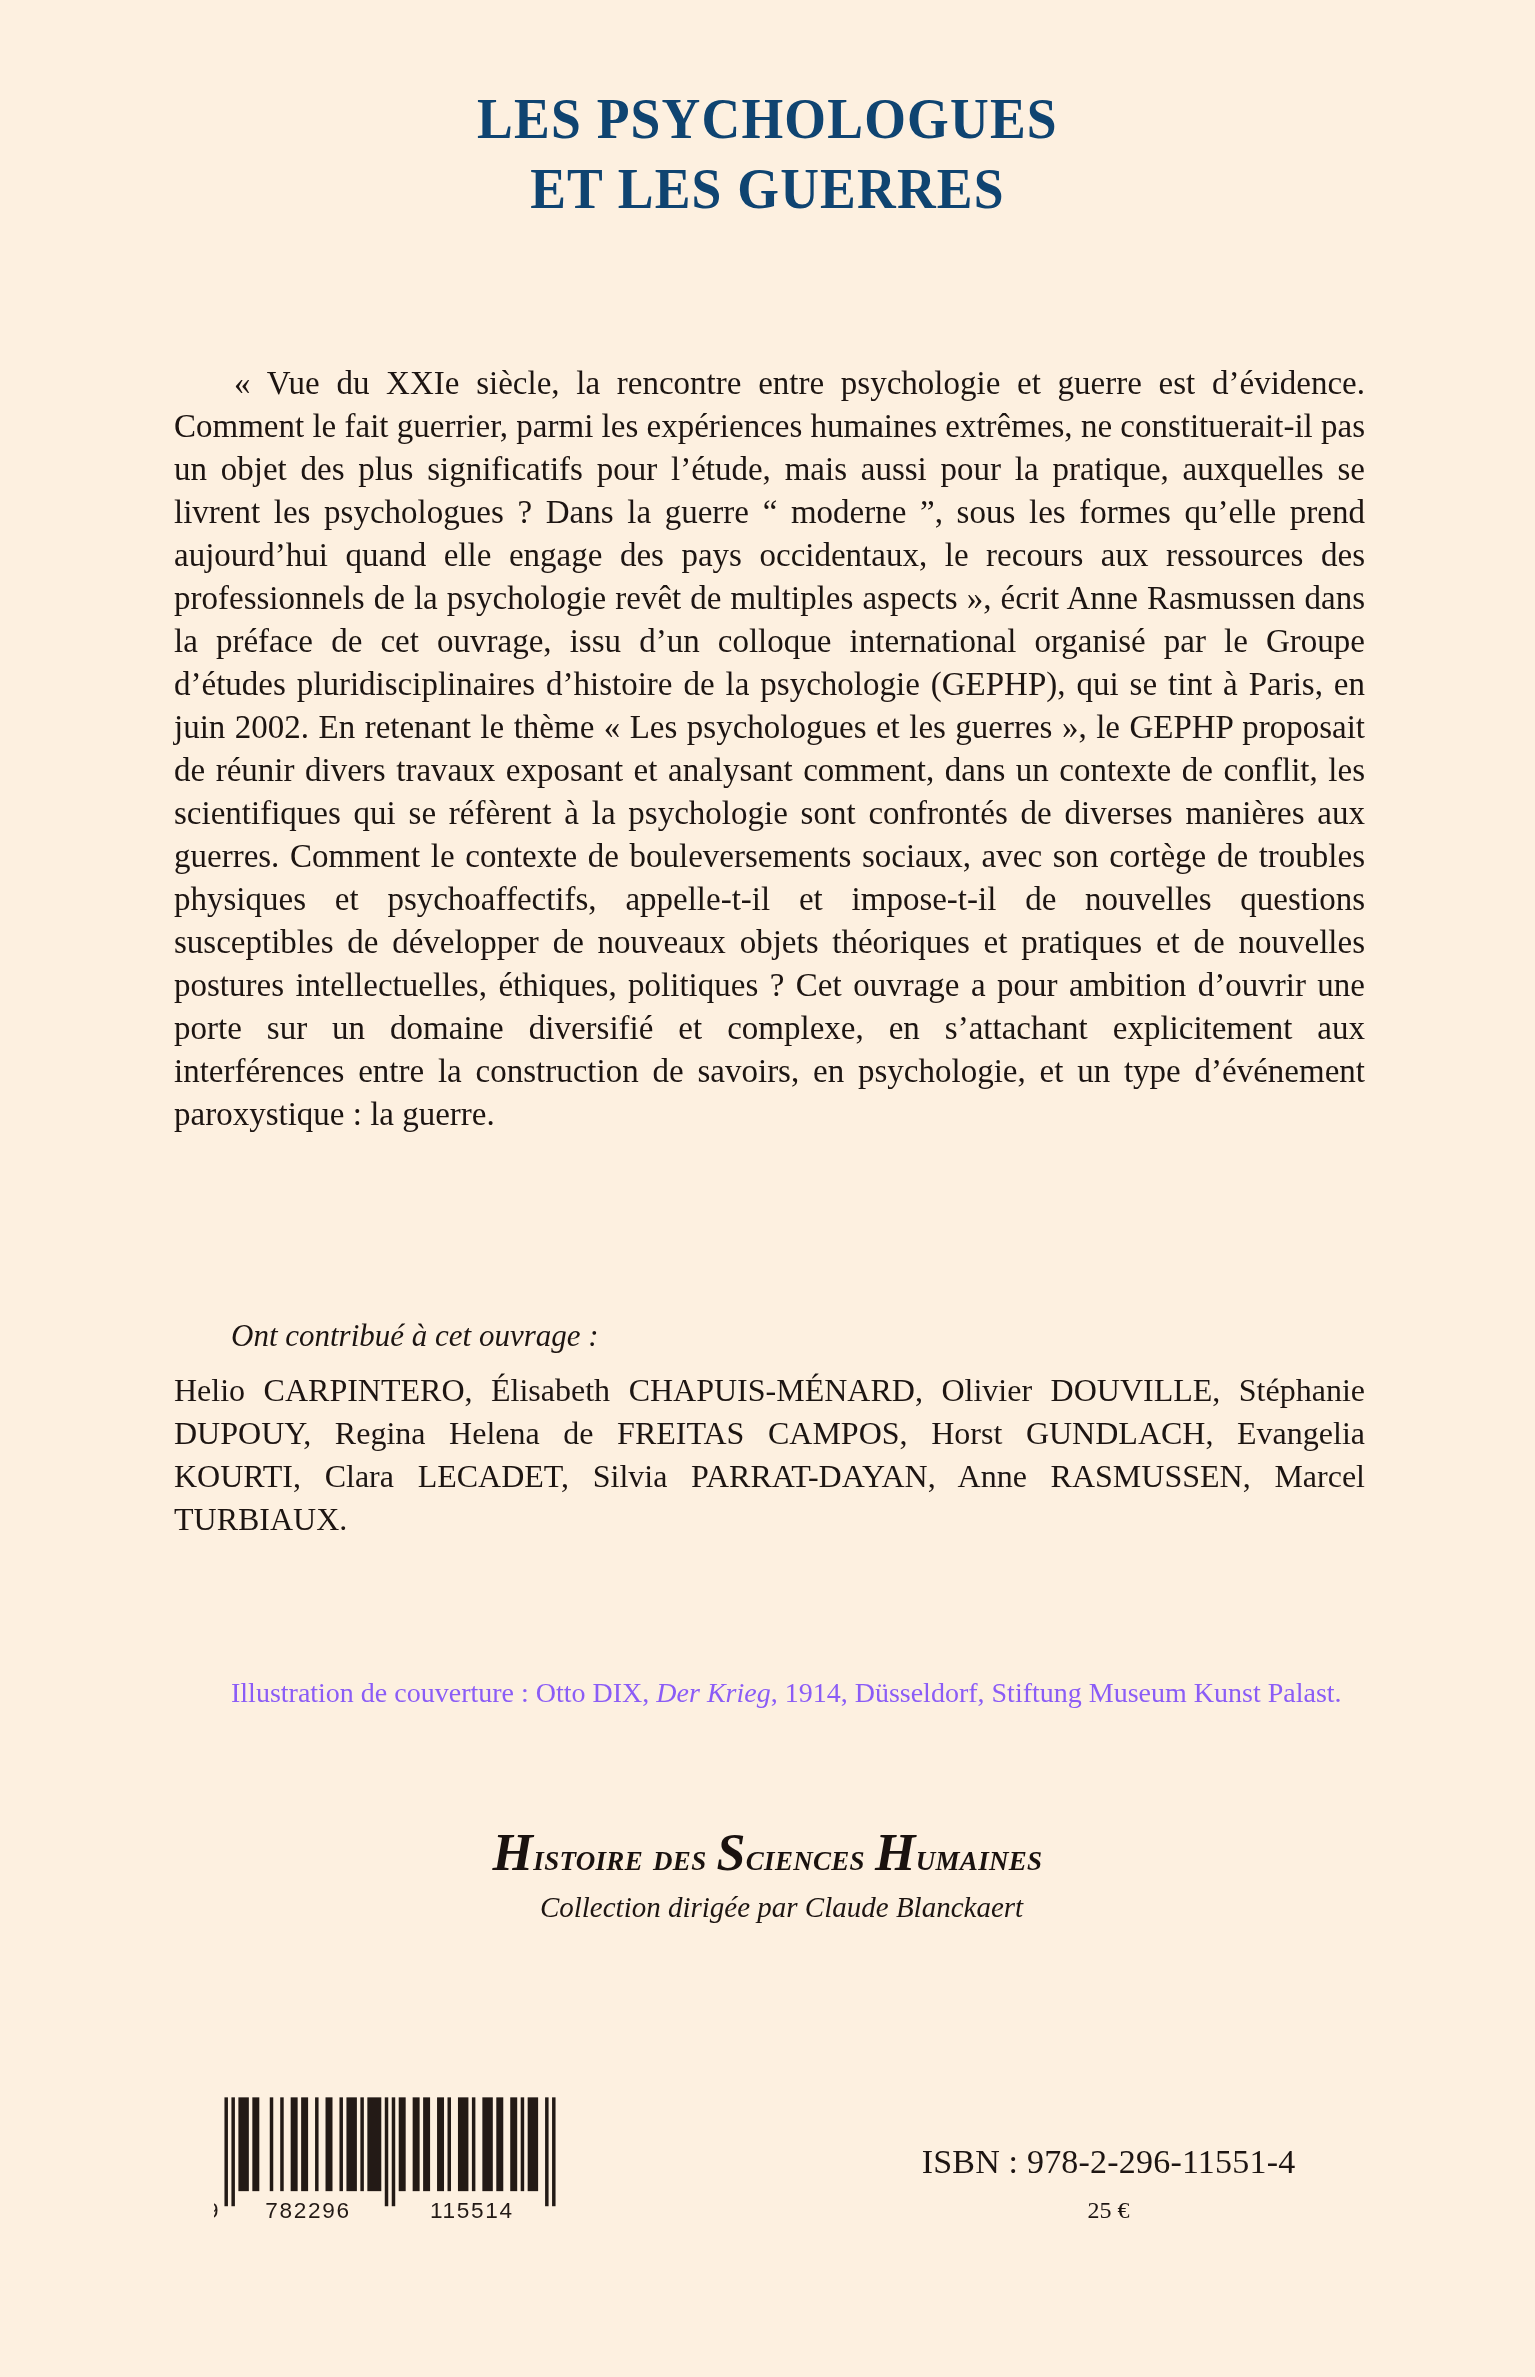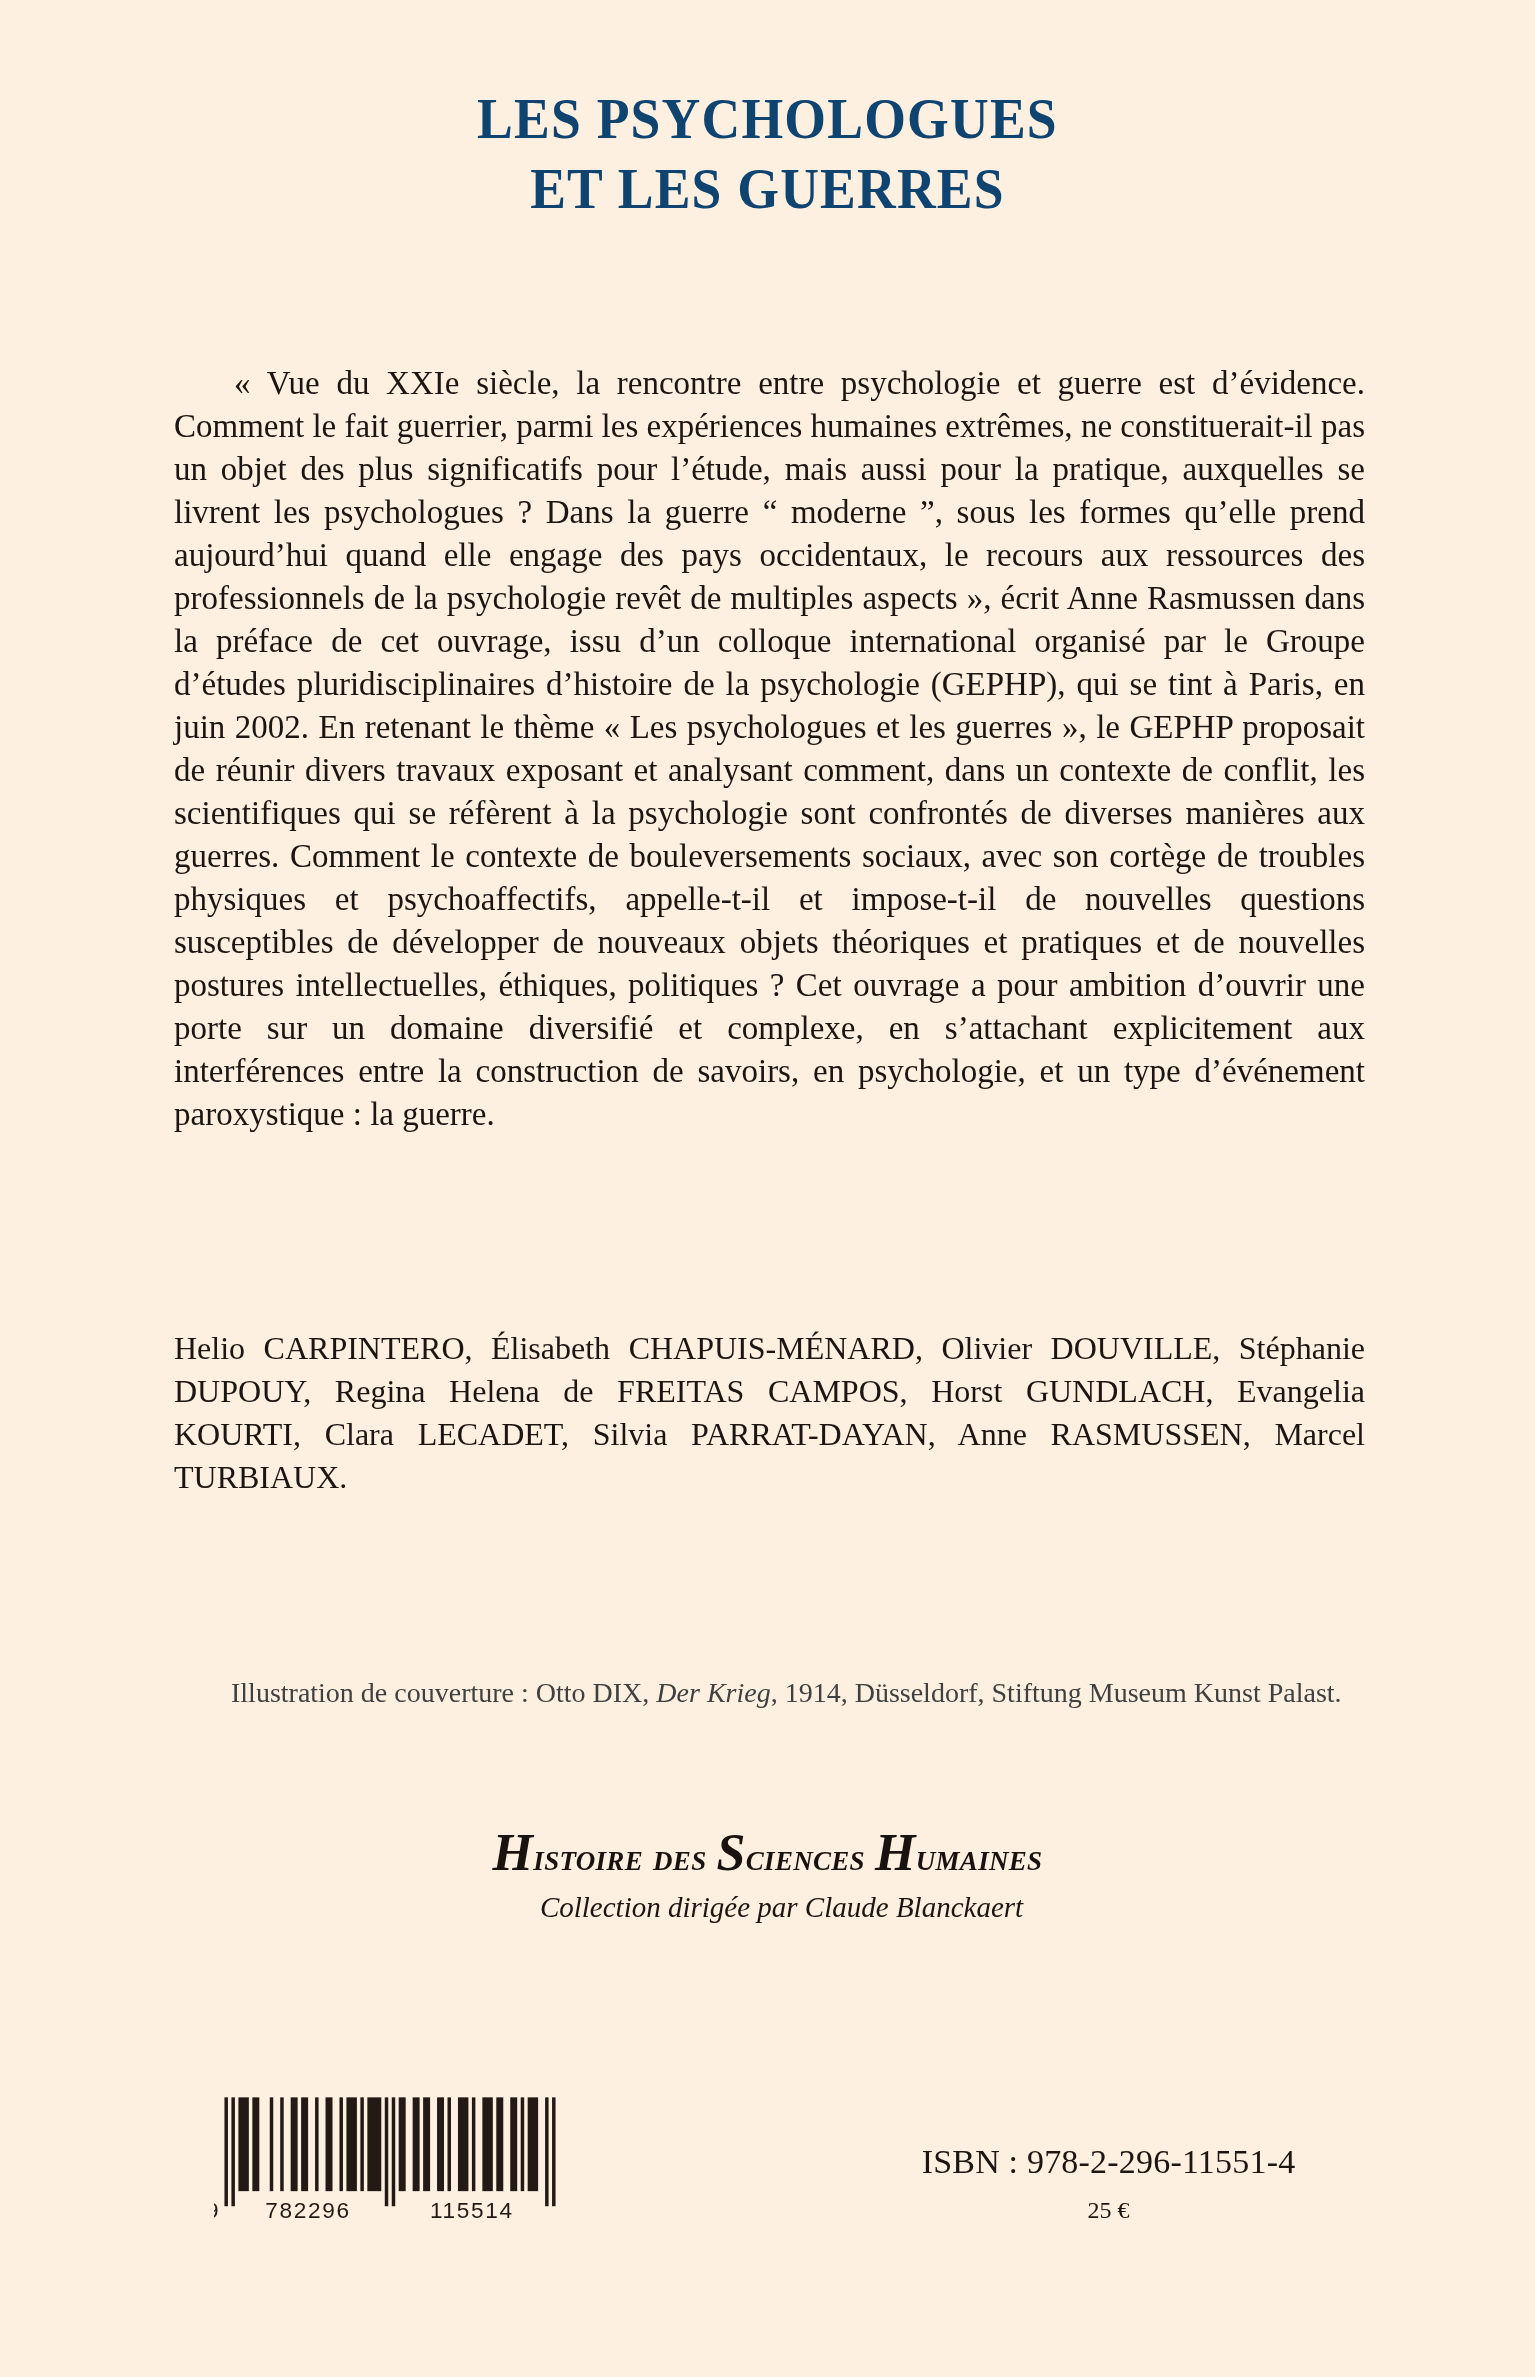--- a/index.html
+++ b/index.html
@@ -86,21 +86,21 @@
   
   .illus-credit {
     position: absolute;
     left: 174px;
     top: 1674px;
     width: 1191px;
     font-size: 28px;
     line-height: 38px;
     text-align: justify;
     text-indent: 57px;
-    color: #404040;
+    color: #8b5cf6;
   }
   .illus-credit i { font-style: italic; }
 
   
   .collection {
     position: absolute;
     left: 0;
     top: 1827px;
     width: 1535px;
     text-align: center;
@@ -166,20 +166,21 @@
 <div class="page">
 
   <div class="title-block">
     <div class="title-line">LES PSYCHOLOGUES</div>
     <div class="title-line">ET LES GUERRES</div>
   </div>
 
   <div class="blurb">« Vue du XXIe siècle, la rencontre entre psychologie et guerre est d’évidence. Comment le fait guerrier, parmi les expériences humaines extrêmes, ne constituerait-il pas un objet des plus significatifs pour l’étude, mais aussi pour la pratique, auxquelles se livrent les psychologues ? Dans la guerre “ moderne ”, sous les formes qu’elle prend aujourd’hui quand elle engage des pays occidentaux, le recours aux ressources des professionnels de la psychologie revêt de multiples aspects », écrit Anne Rasmussen dans la préface de cet ouvrage, issu d’un colloque international organisé par le Groupe d’études pluridisciplinaires d’histoire de la psychologie (GEPHP), qui se tint à Paris, en juin 2002. En retenant le thème « Les psychologues et les guerres », le GEPHP proposait de réunir divers travaux exposant et analysant comment, dans un contexte de conflit, les scientifiques qui se réfèrent à la psychologie sont confrontés de diverses manières aux guerres. Comment le contexte de bouleversements sociaux, avec son cortège de troubles physiques et psychoaffectifs, appelle-t-il et impose-t-il de nouvelles questions susceptibles de développer de nouveaux objets théoriques et pratiques et de nouvelles postures intellectuelles, éthiques, politiques ? Cet ouvrage a pour ambition d’ouvrir une porte sur un domaine diversifié et complexe, en s’attachant explicitement aux interférences entre la construction de savoirs, en psychologie, et un type d’événement paroxystique : la guerre.</div>
 
   <div class="contrib-block">
+    <div class="contrib-head">Ont contribué à cet ouvrage :</div>
     <div class="contrib-names">Helio CARPINTERO, Élisabeth CHAPUIS-MÉNARD, Olivier DOUVILLE, Stéphanie DUPOUY, Regina Helena de FREITAS CAMPOS, Horst GUNDLACH, Evangelia KOURTI, Clara LECADET, Silvia PARRAT-DAYAN, Anne RASMUSSEN, Marcel TURBIAUX.</div>
   </div>
 
   <div class="illus-credit"><span>Illustration de couverture : Otto DIX, </span><i>Der Krieg</i><span>, 1914, Düsseldorf, Stiftung Museum Kunst Palast.</span></div>
 
   <div class="collection">
     <div class="collection-title"><span class="cap">H</span><span>istoire</span> <span>des</span> <span class="cap">S</span><span>ciences</span> <span class="cap">H</span><span>umaines</span></div>
     <div class="collection-sub">Collection dirigée par Claude Blanckaert</div>
   </div>
 

